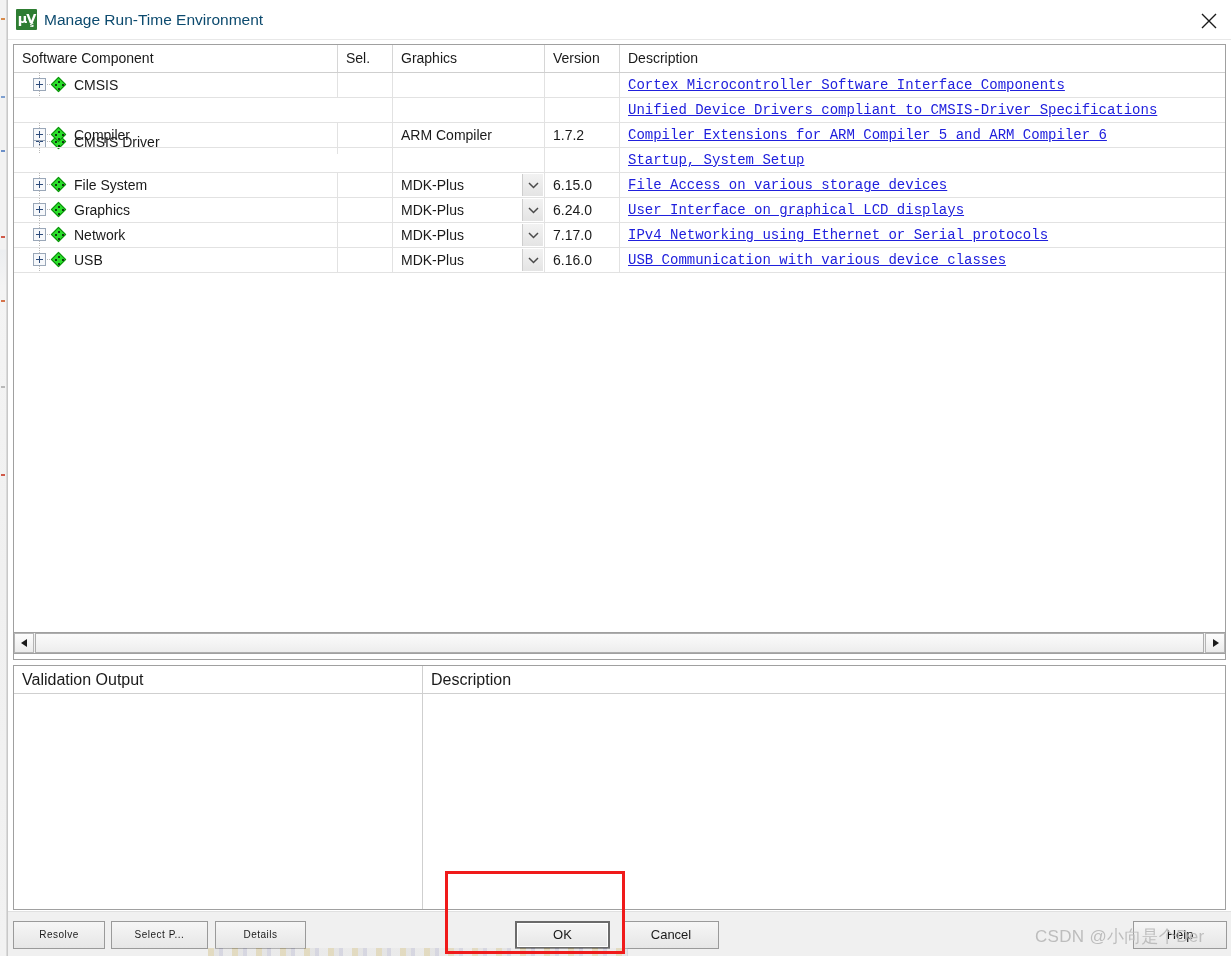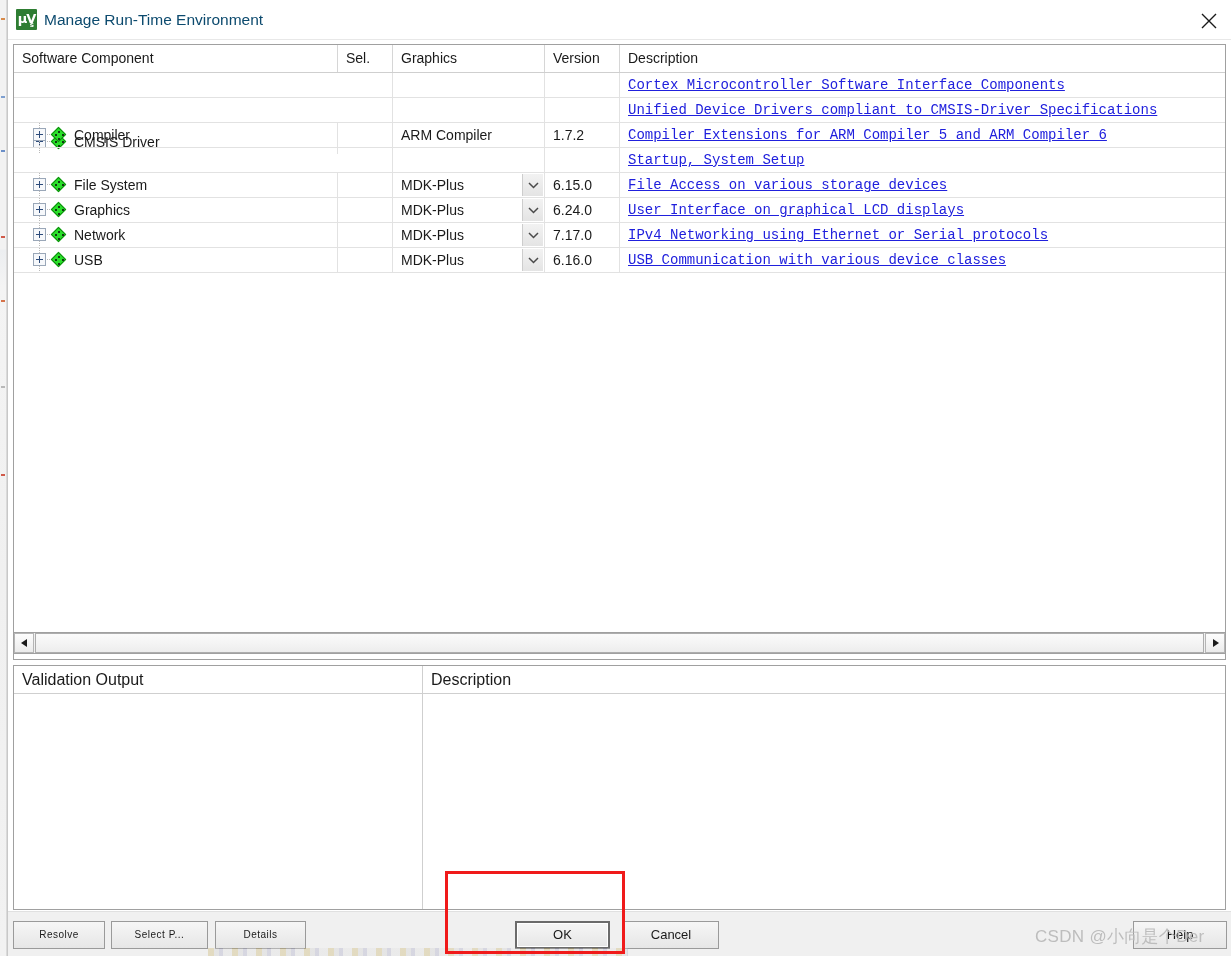--- a/index.html
+++ b/index.html
@@ -267,20 +267,34 @@
   <div id="tree-panel">
     <div id="tree-header">
         <div class="hcell" style="left: 0px; width: 324px;">Software Component</div>
         <div class="hcell" style="left: 324px; width: 55px;">Sel.</div>
         <div class="hcell" style="left: 379px; width: 152px;">Graphics</div>
         <div class="hcell" style="left: 531px; width: 75px;">Version</div>
         <div class="hcell last" style="left: 606px; width: 605px;">Description</div>
       </div>
     <div id="tree-rows">
         <div class="trow">
+          <div class="tcell" style="left: 0px; width: 324px;">
+            <div class="dotline"></div>
+            <div class="dotline bot"></div>
+            <div class="expander"></div>
+            <div class="dotconn"></div>
+            <div class="diamond">
+              <div class="shape"></div>
+              <div class="d d1"></div>
+              <div class="d d2"></div>
+              <div class="d d3"></div>
+              <div class="d d4"></div>
+            </div>
+            <div class="comp-label">CMSIS</div>
+          </div>
           <div class="tcell" style="left: 324px; width: 55px;"></div>
           <div class="tcell" style="left: 379px; width: 152px;"><span></span></div>
           <div class="tcell" style="left: 531px; width: 75px;"></div>
           <div class="tcell last" style="left: 606px; width: 605px;"><span class="link">Cortex Microcontroller Software Interface Components</span></div>
         </div>
         <div class="trow">
           <div class="tcell" style="left: 0px; width: 324px; margin-top: 32px;">
             <div class="dotline"></div>
             <div class="dotline bot"></div>
             <div class="expander"></div>

